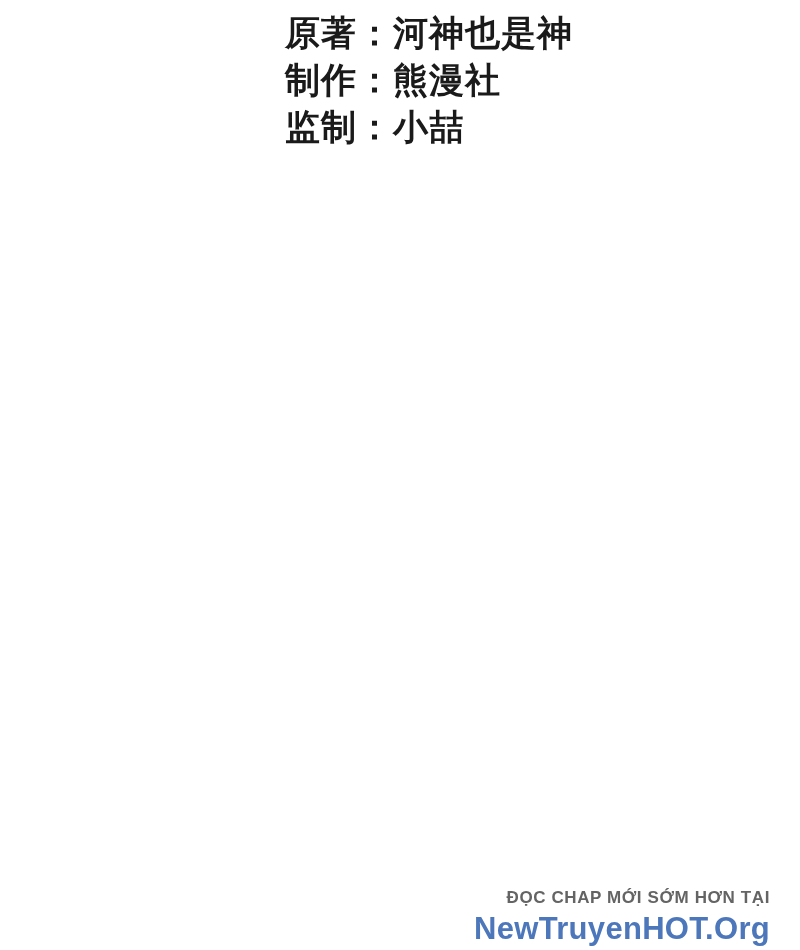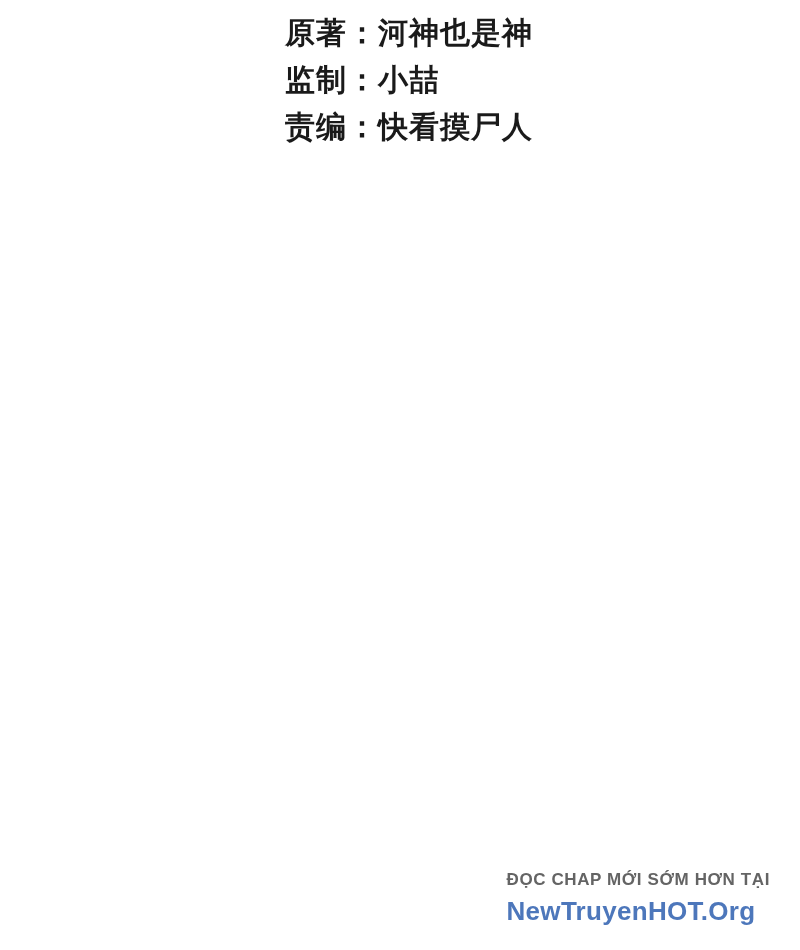--- a/index.html
+++ b/index.html
@@ -9,55 +9,55 @@
     background: #ffffff;
     position: relative;
     overflow: hidden;
     font-family: "Liberation Sans", sans-serif;
   }
   .credits {
     position: absolute;
     left: 285px;
     top: 9px;
     color: #1a1a1a;
-    font-size: 30px;
+    font-size: 35px;
     font-weight: bold;
     line-height: 47px;
     white-space: nowrap;
     letter-spacing: 1px;
   }
   .credit-line { height: 47px; }
   .watermark {
     position: absolute;
     right: 30px;
-    bottom: 21px;
-    text-align: left;
+    bottom: 3px;
+    text-align: right;
     white-space: nowrap;
   }
   .wm-tagline {
     font-size: 17px;
     font-weight: bold;
     color: #646464;
     letter-spacing: 0.6px;
     line-height: 20px;
   }
   .wm-site {
-    font-size: 26px;
+    font-size: 31px;
     font-weight: bold;
     color: #4d77bb;
     letter-spacing: 0.3px;
     line-height: 36px;
     margin-top: 3px;
   }
 </style>
 </head>
 <body>
 
 <div class="credits">
   <div class="credit-line"><span>原著</span><span>：</span><span>河神也是神</span></div>
+  <div class="credit-line"><span>制作</span><span>：</span><span>熊漫社</span></div>
   <div class="credit-line"><span>监制</span><span>：</span><span>小喆</span></div>
-  <div class="credit-line"><span>责编</span><span>：</span><span>快看摸尸人</span></div>
 </div>
 
 <div class="watermark">
   <div class="wm-tagline">ĐỌC CHAP MỚI SỚM HƠN TẠI</div>
   <div class="wm-site">NewTruyenHOT.Org</div>
 </div>
 
 </body></html>

